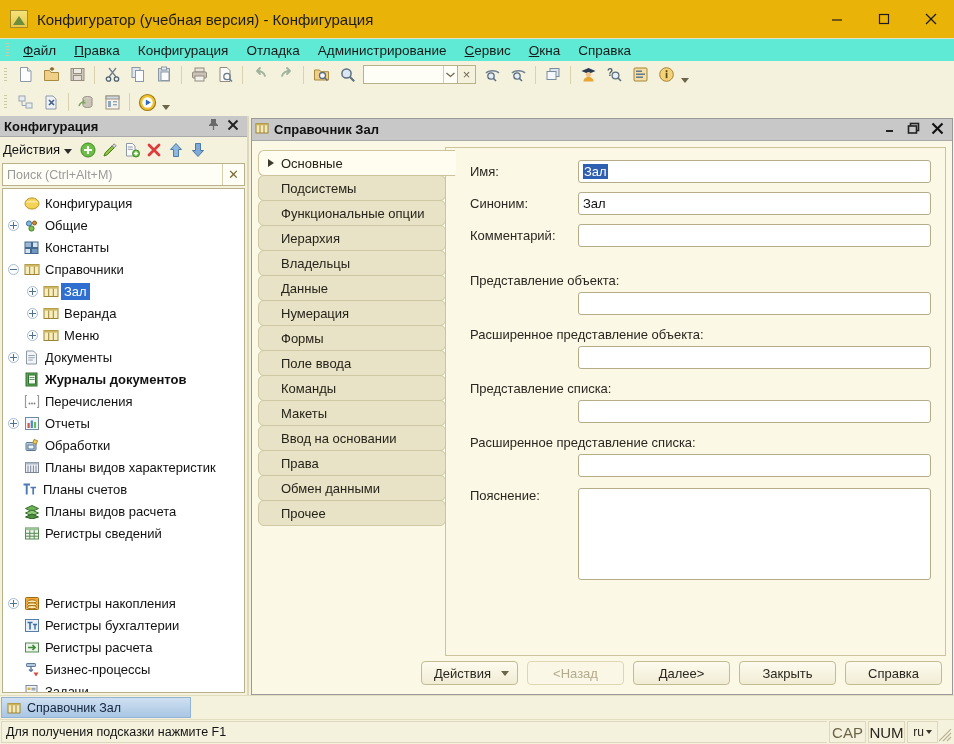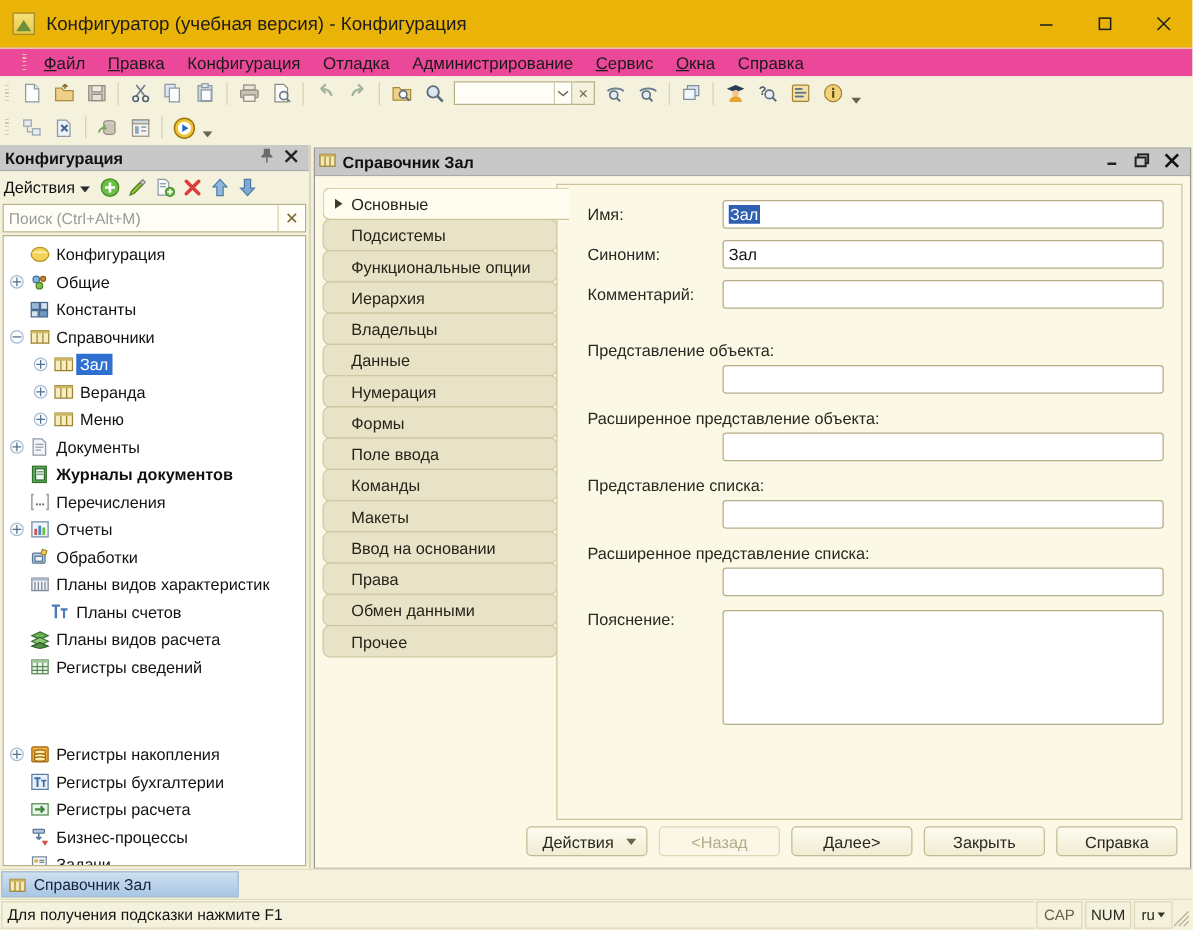--- a/index.html
+++ b/index.html
@@ -43,23 +43,23 @@
   .win-buttons { position: absolute; right: 0; top: 0; height: 38px; display: flex; }
   .win-btn {
     width: 47px; height: 38px; display: flex; align-items: center; justify-content: center;
     color: #1c1c1c;
   }
   .win-btn svg { display: block; }
 
   
   .menubar {
     height: 23px; min-height: 23px;
-    background: #ec4899;
+    background: #5eead4;
     display: flex; align-items: center;
-    padding-left: 16px;
+    padding-left: 4px;
     border-top: 1px solid #e4e0c4;
   }
   .grip { width: 7px; height: 16px; margin-right: 3px; flex: none;
     background-image: repeating-linear-gradient(to bottom, #cfc9a4 0, #cfc9a4 1px, transparent 1px, transparent 3px);
     background-position: 2px 1px; background-repeat: no-repeat; background-size: 3px 14px; }
   .menu-item {
     padding: 2px 9px; font-size: 13.5px; color: #1a1a1a; white-space: nowrap;
   }
   .menu-item u { text-decoration: underline; }
 
@@ -244,21 +244,21 @@
     height: 25px; min-height: 25px; display: flex; align-items: stretch;
     background: #f4f1dc; border-top: 1px solid #e2ddbe;
   }
   .status-msg {
     flex: 1; display: flex; align-items: center; padding-left: 4px;
     font-size: 12.5px; color: #141414;
     border: 1px solid #ddd8bb; border-right: none; margin: 1px 0 1px 1px;
   }
   .status-cell {
     width: 37px; display: flex; align-items: center; justify-content: center;
-    font-size: 12px; color: #6a6448; border: 1px solid #ddd8bb; margin: 1px 0;
+    font-size: 15px; color: #6a6448; border: 1px solid #ddd8bb; margin: 1px 0;
     margin-left: 2px;
   }
   .status-cell.num { color: #2a2720; }
   .status-lang { width: 31px; display: flex; align-items: center; justify-content: center; gap: 2px;
     font-size: 12px; color: #2a2720; border: 1px solid #ddd8bb; margin: 1px 0 1px 2px;}
   .status-lang .cc { width: 0; height: 0; border-left: 3px solid transparent; border-right: 3px solid transparent;
     border-top: 4px solid #3a3628;}
   .gripper { width: 16px; display: flex; align-items: flex-end; justify-content: flex-end; padding: 0 2px 2px 0;}
 </style>
 </head>
@@ -730,21 +730,21 @@
                 <rect x="1.5" y="2.5" width="13" height="10" fill="#eef2f6" stroke="#7a8694"></rect>
                 <rect x="1.5" y="2.5" width="13" height="2" fill="#aab8c6"></rect>
                 <line x1="4" y1="5.5" x2="4" y2="12" stroke="#7a8694"></line>
                 <line x1="6.7" y1="5.5" x2="6.7" y2="12" stroke="#7a8694"></line>
                 <line x1="9.4" y1="5.5" x2="9.4" y2="12" stroke="#7a8694"></line>
                 <line x1="12" y1="5.5" x2="12" y2="12" stroke="#7a8694"></line>
               </svg>
             </span>
             <span class="node-label">Планы видов характеристик</span>
           </div>
-          <div class="tree-node" style="padding-left: 18px;">
+          <div class="tree-node" style="padding-left: 0;">
             <span class="expander"></span>
             <span class="node-icon">
               <svg width="16" height="15" viewBox="0 0 16 15">
                 <path d="M1.5 2.5h6.5M4.7 2.5v10" stroke="#4a79b5" stroke-width="1.9" fill="none"></path>
                 <path d="M8.5 5.5h5.5M11.2 5.5v7" stroke="#4a79b5" stroke-width="1.7" fill="none"></path>
               </svg>
             </span>
             <span class="node-label">Планы счетов</span>
           </div>
           <div class="tree-node" style="padding-left: 2px;">

